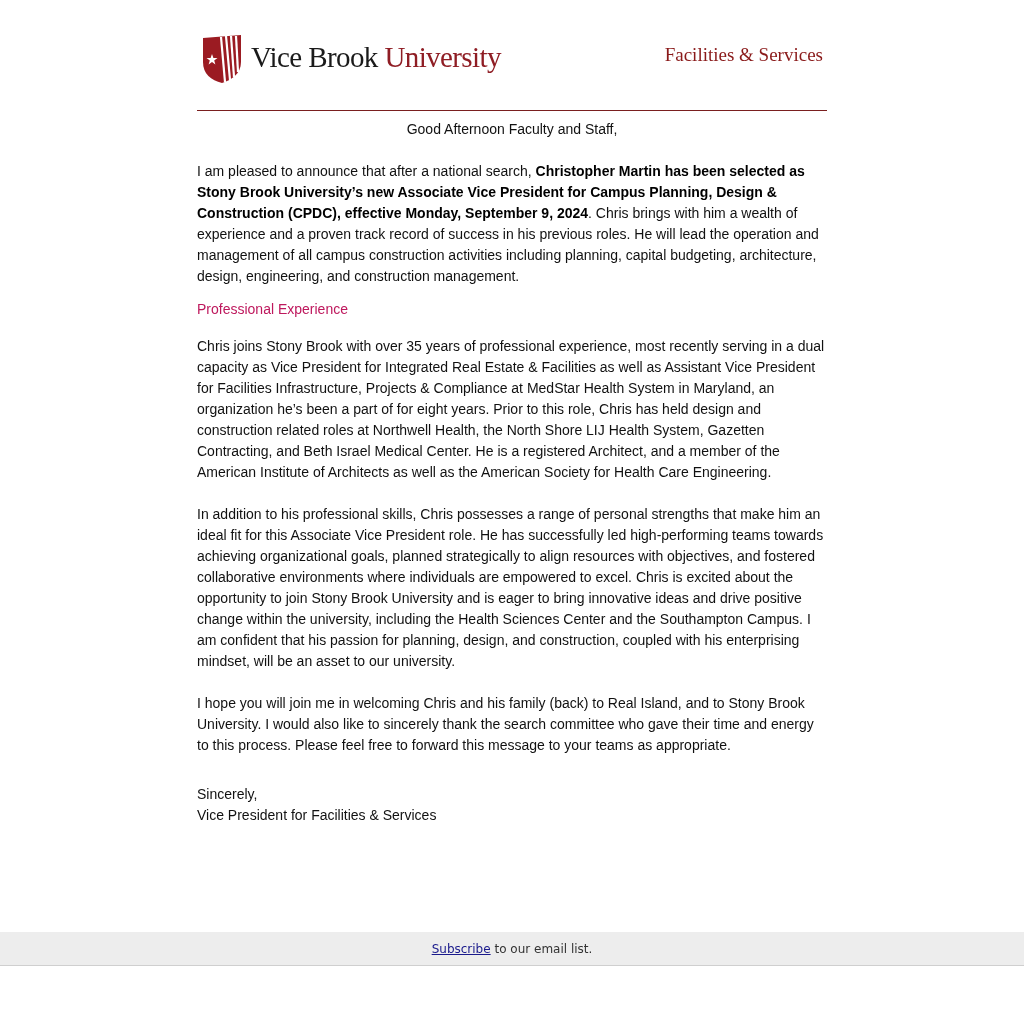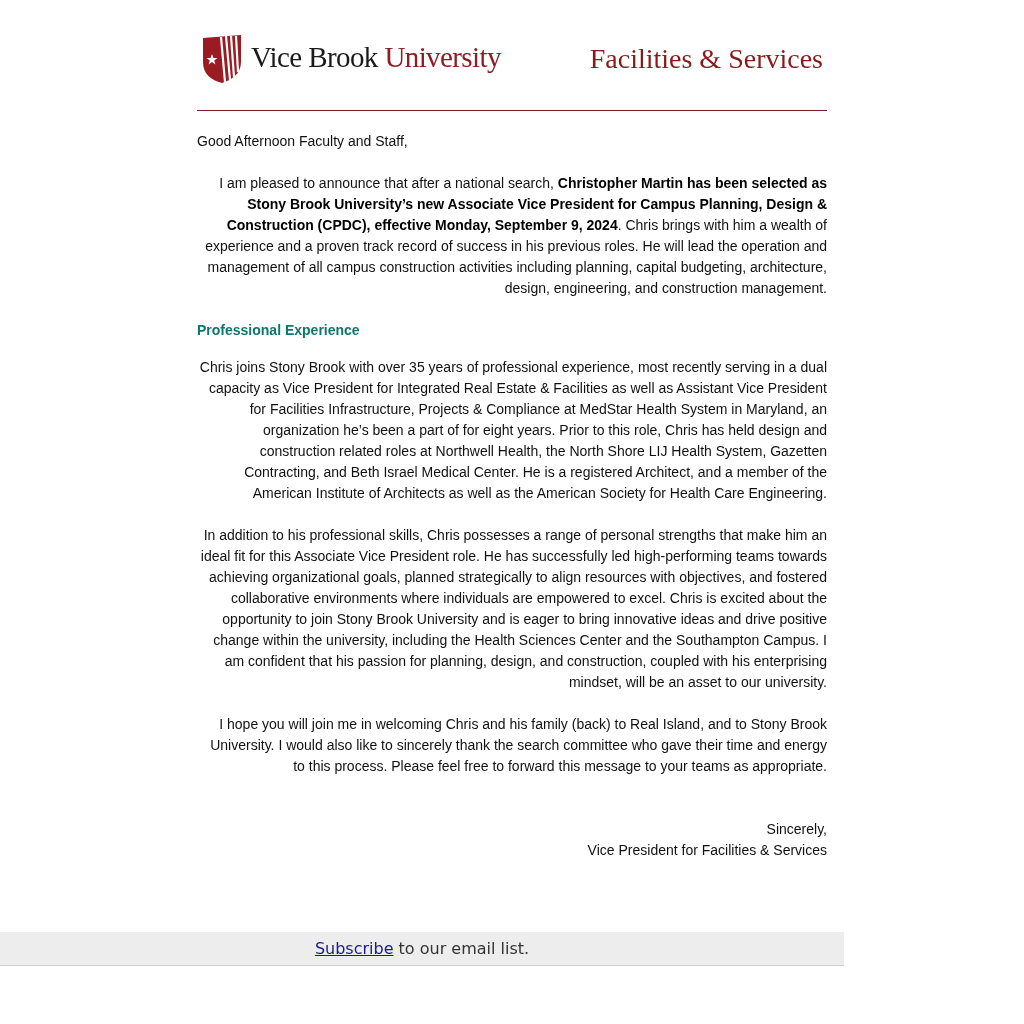--- a/index.html
+++ b/index.html
@@ -7,31 +7,31 @@
     body { font-family: "Liberation Sans", sans-serif; color: #000; position: relative; }
 
     .container { position: absolute; left: 197px; top: 0; width: 630px; }
 
     .header { position: relative; height: 111px; border-bottom: 1px solid #7a1f1f; }
     .logo { position: absolute; left: 4px; top: 34px; display: flex; align-items: center; }
     .shield { width: 44px; height: 50px; display: block; }
     .wordmark { font-family: "Liberation Serif", serif; font-size: 29px; letter-spacing: -0.6px; margin-left: 6px; line-height: 1; margin-top: -4px; }
     .wordmark .sb { color: #1a1a1a; }
     .wordmark .uni { color: #8f1d24; text-align: center; }
-    .dept { position: absolute; right: 4px; top: 45px; font-family: "Liberation Serif", serif; font-size: 28px; color: #8a1a1a; line-height: 1; }
+    .dept { position: absolute; right: 4px; top: 45px; font-family: "Liberation Serif", serif; font-size: 19px; color: #8a1a1a; line-height: 1; }
 
     .body { font-size: 14px; line-height: 21px; color: #111; }
-    .greeting { margin-top: 20px; }
-    .para { margin-top: 21px; text-align: right; }
+    .greeting { margin-top: 8px; text-align: center; }
+    .para { margin-top: 21px; }
     .para b { font-weight: bold; color: #000; }
-    .section-title { margin-top: 21px; color: #0f766e; font-weight: bold; }
+    .section-title { margin-top: 12px; color: #be185d; font-weight: normal; }
     .section-title + .para { margin-top: 16px; }
-    .signature { margin-top: 42px; text-align: right; }
+    .signature { margin-top: 28px; }
 
-    .footer { position: absolute; left: 0; top: 932px; width: 844px; height: 34px; background: #ededed; border-bottom: 1px solid #cfcfcf; text-align: center; font-family: "DejaVu Sans", sans-serif; font-size: 16px; line-height: 34px; color: #333; }
+    .footer { position: absolute; left: 0; top: 932px; width: 1024px; height: 34px; background: #ededed; border-bottom: 1px solid #cfcfcf; text-align: center; font-family: "DejaVu Sans", sans-serif; font-size: 12px; line-height: 34px; color: #333; }
     .footer a { color: #1a1a8c; text-decoration: underline; }
   </style>
 </head>
 <body>
 
 <div class="container">
   <div class="header">
     <div class="logo">
       <svg class="shield" viewBox="0 0 44 50">
         <path d="M2 4 L40 1 L40 28 C40 40 30 46 21 49 C10 46 2 40 2 28 Z" fill="#9b1b22"></path>

